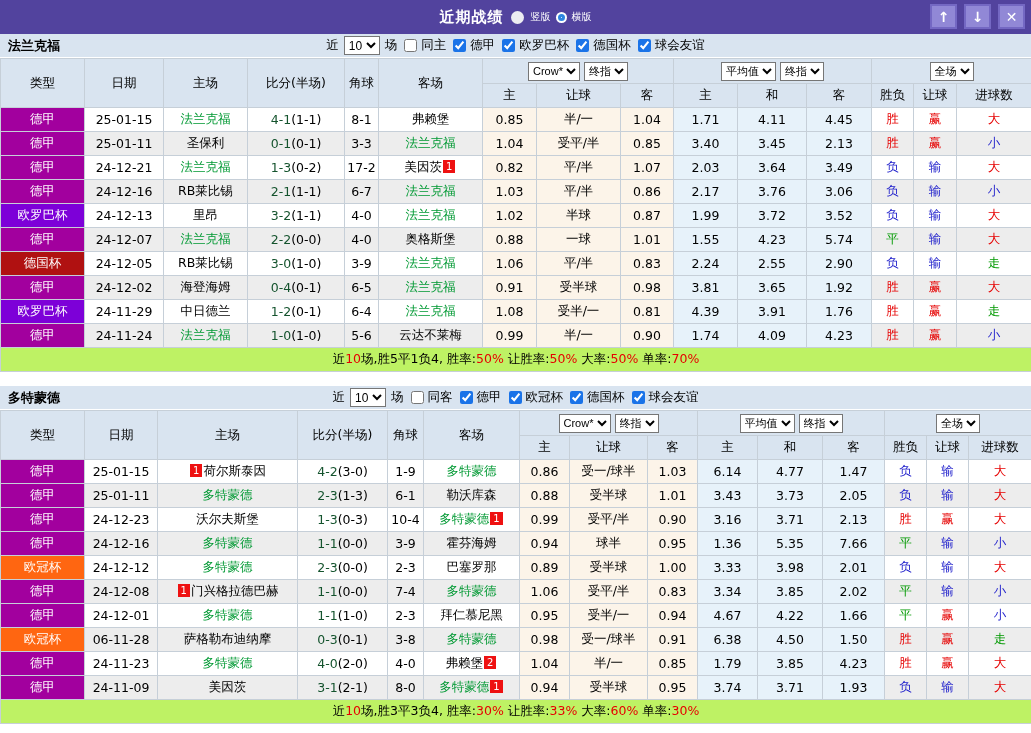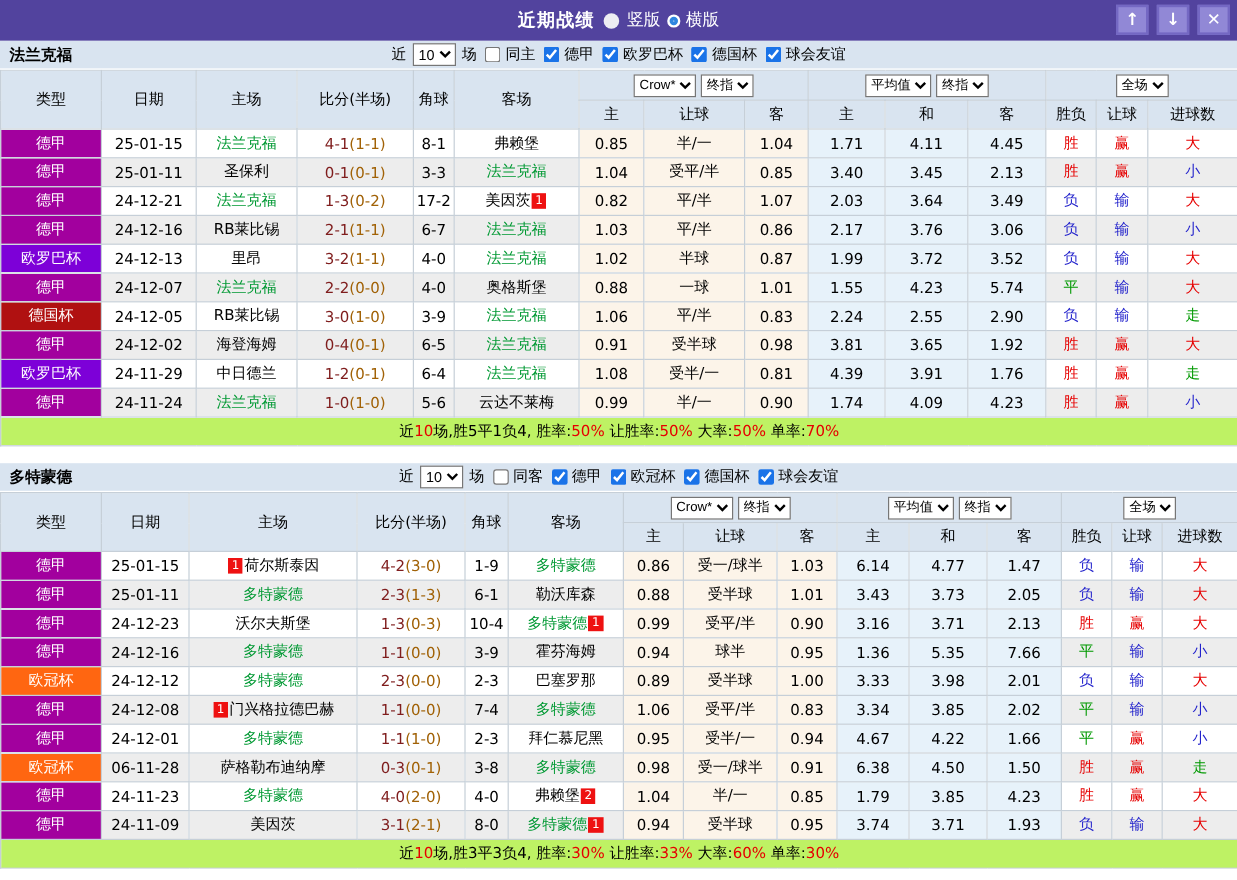--- a/index.html
+++ b/index.html
@@ -20,21 +20,21 @@
   .title-center { display: flex; align-items: center; gap: 7px; }
   .app-title { font-size: 15px; font-weight: bold; letter-spacing: 1px; }
   .radio-dot {
     width: 13px; height: 13px; border-radius: 50%;
     background: #ededf2; display: inline-block;
   }
   .radio-ring {
     width: 7px; height: 7px; border-radius: 50%; background: #fff;
     border: 3px solid #2e86e0; box-shadow: 0 0 0 2px #fff; display: inline-block;
   }
-  .radio-label { font-size: 14px; }
+  .radio-label { font-size: 10px; }
   .tb-buttons { position: absolute; right: 6px; top: 4px; display: flex; gap: 7px; }
   .tb-btn {
     width: 27px; height: 25px; background: #9188d6; border: 2px solid #7468c3;
     color: #fff; font-weight: bold; display: flex; align-items: center;
     justify-content: center; font-size: 14px; cursor: pointer; line-height: 1;
   }
 
   
   .section { background: #fff; }
   .section + .section { margin-top: 14px; }
@@ -57,22 +57,22 @@
   }
   .stats-table thead th { background: #d9e4f0; font-weight: normal; }
   .stats-table thead tr.group-row th { height: 25px; }
   .hd-select { height: 19px; font-size: 11px; margin: 0 2px; border: 1px solid #767676; background: #fff; }
   tbody tr.even td { background: #ededed; }
   tbody td.type { color: #fff; }
   tbody td.crow { background: #fcf4e9 !important; }
   tbody td.avg  { background: #e7f2fa !important; }
   .team-focus { color: #009933; }
   .team-plain { color: #000; }
-  .score-main { color: #7f1d1d; }
-  .score-half { color: #a16207; }
+  .score-main { color: #14532d; }
+  .score-half { color: #000000; }
   .c-r { color: #e60000; }
   .c-b { color: #2323cc; }
   .c-g { color: #009900; }
   .badge {
     display: inline-block; background: #ee1111; color: #fff; font-size: 10px;
     line-height: 13px; padding: 0 3px; margin: 0 1px; vertical-align: 1px;
   }
   tfoot td { height: 24px; background: #bef264; font-size: 13px; }
   .seg-k { color: #000; }
   .seg-r { color: #e60000; }

